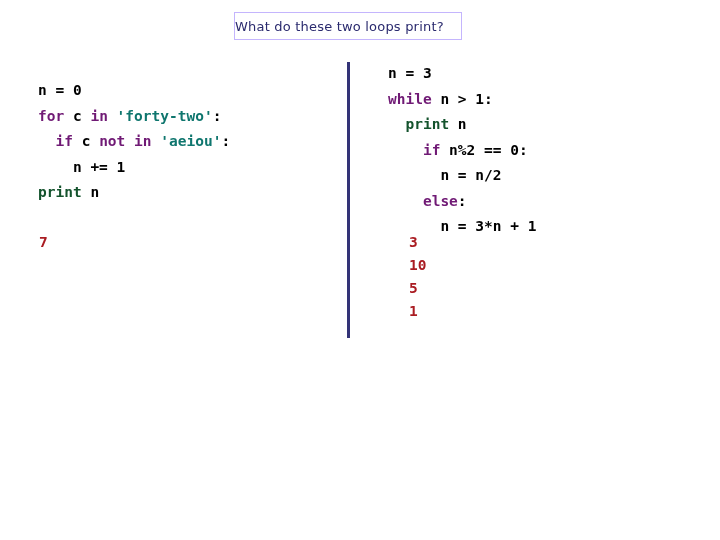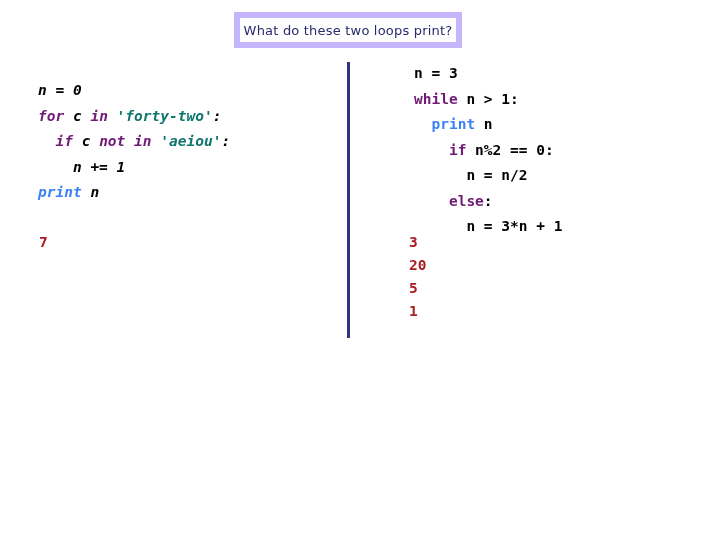--- a/index.html
+++ b/index.html
@@ -15,26 +15,25 @@
     font-family: "Liberation Sans", sans-serif;
     background: #ffffff;
   }
 
   
   #title-box {
     position: absolute;
     left: 234px;
     top: 12px;
     width: 228px;
-    height: 36px;
+    height: 28px;
     box-sizing: border-box;
-    border: 6px solid #c4b5fd;
+    border: 1px solid #c4b5fd;
     display: flex;
     align-items: center;
-    justify-content: center;
   }
   #title-text {
     font-family: "DejaVu Sans", sans-serif;
     font-size: 13px;
     letter-spacing: 0.2px;
     color: #2a2a6e;
     white-space: nowrap;
   }
 
   
@@ -50,49 +49,49 @@
   
   .code-panel {
     position: absolute;
     font-family: "DejaVu Sans Mono", monospace;
     font-weight: bold;
     font-size: 14.5px;
     line-height: 25.5px;
     white-space: pre;
     color: #000000;
   }
-  #left-code  { left: 38px;  top: 78px; font-style: italic; }
-  #right-code { left: 414px; top: 61px; }
+  #left-code  { left: 38px;  top: 78px; }
+  #right-code { left: 388px; top: 61px; }
 
   .out-panel {
     position: absolute;
     font-family: "DejaVu Sans Mono", monospace;
     font-weight: bold;
     font-size: 14.5px;
     line-height: 23px;
     white-space: pre;
     color: #aa1c22;
   }
   #left-out  { left: 39px;  top: 231px; }
   #right-out { left: 409px; top: 231px; }
 
   
   .kw  { color: #701a75; }   
   .str { color: #0f766e; }   
-  .bi  { color: #3b82f6; }   
+  .bi  { color: #14532d; }   
   .pl  { color: #000000; }   
 </style>
 </head>
 <body>
 
 <div id="title-box">
   <span id="title-text">What do these two loops print?</span>
 </div>
 
 <div id="divider"></div>
 
 <div id="left-code" class="code-panel"><div><span class="pl">n = 0</span></div><div><span class="kw">for</span><span class="pl"> c </span><span class="kw">in</span><span class="pl"> </span><span class="str">'forty-two'</span><span class="pl">:</span></div><div><span>  </span><span class="kw">if</span><span class="pl"> c </span><span class="kw">not in</span><span class="pl"> </span><span class="str">'aeiou'</span><span class="pl">:</span></div><div><span>    </span><span class="pl">n += 1</span></div><div><span class="bi">print</span><span class="pl"> n</span></div></div>
 
 <div id="left-out" class="out-panel"><div>7</div></div>
 
 <div id="right-code" class="code-panel"><div><span class="pl">n = 3</span></div><div><span class="kw">while</span><span class="pl"> n &gt; 1:</span></div><div><span>  </span><span class="bi">print</span><span class="pl"> n</span></div><div><span>    </span><span class="kw">if</span><span class="pl"> n%2 == 0:</span></div><div><span>      </span><span class="pl">n = n/2</span></div><div><span>    </span><span class="kw">else</span><span class="pl">:</span></div><div><span>      </span><span class="pl">n = 3*n + 1</span></div></div>
 
-<div id="right-out" class="out-panel"><div>3</div><div>20</div><div>5</div><div>1</div></div>
+<div id="right-out" class="out-panel"><div>3</div><div>10</div><div>5</div><div>1</div></div>
 
 </body></html>

